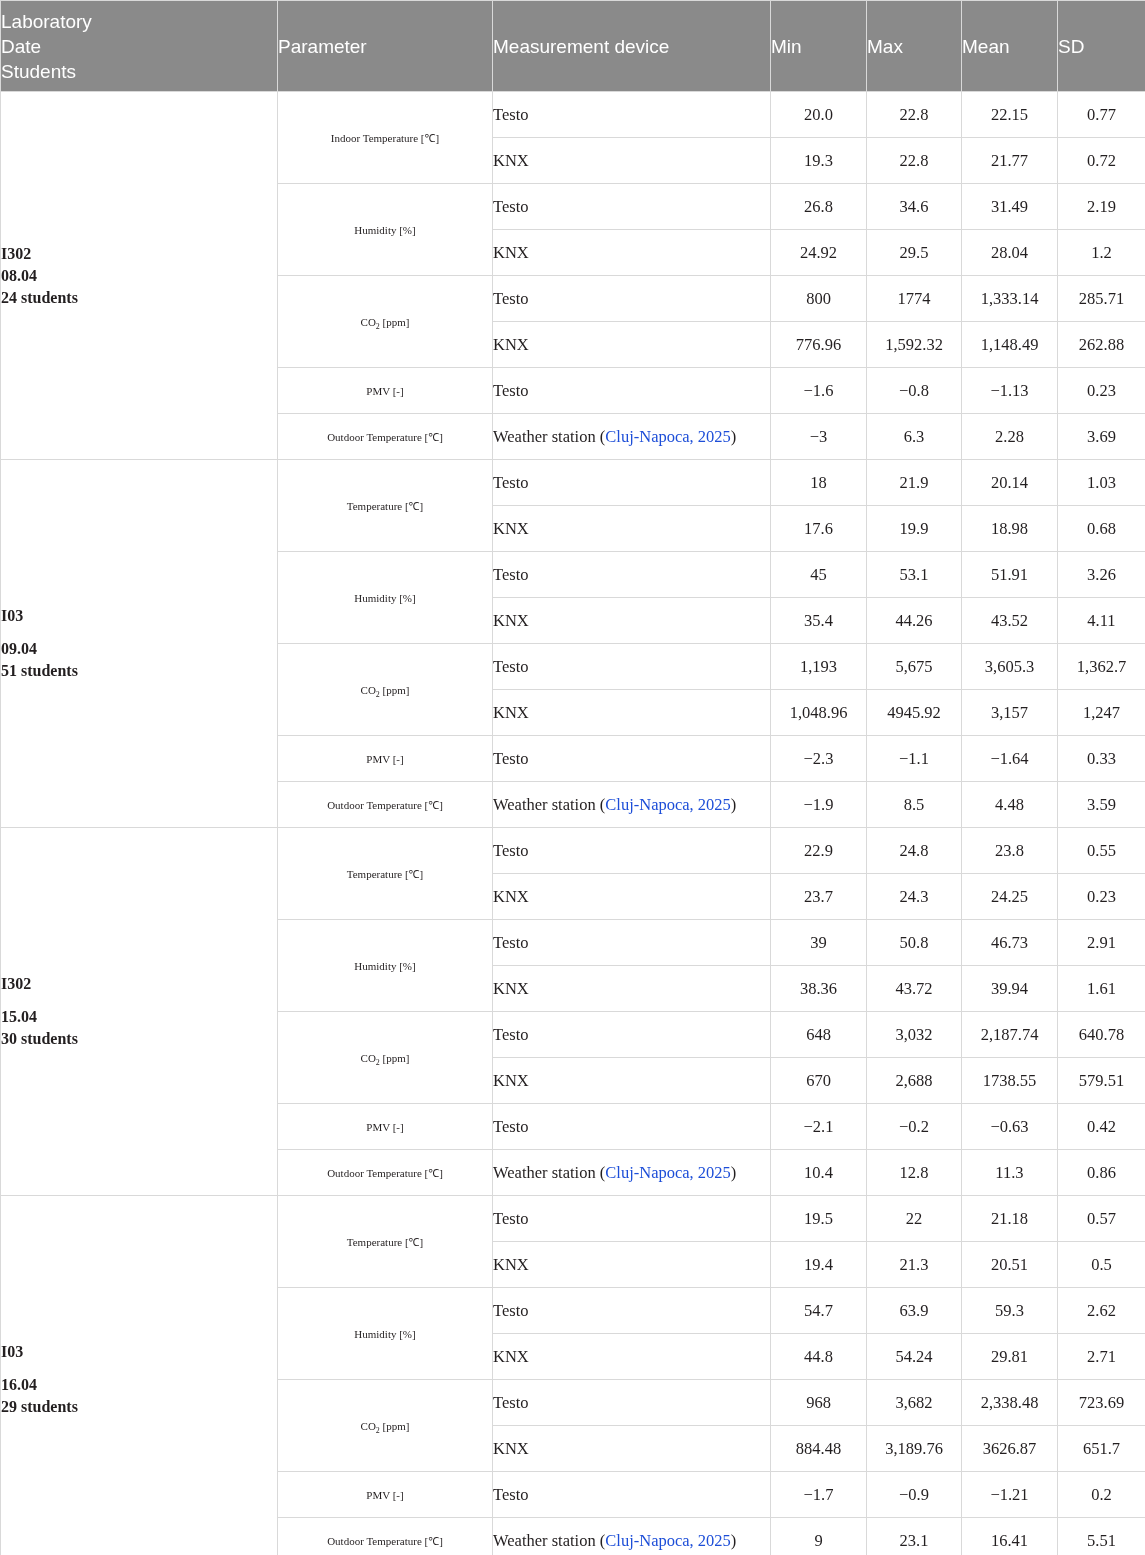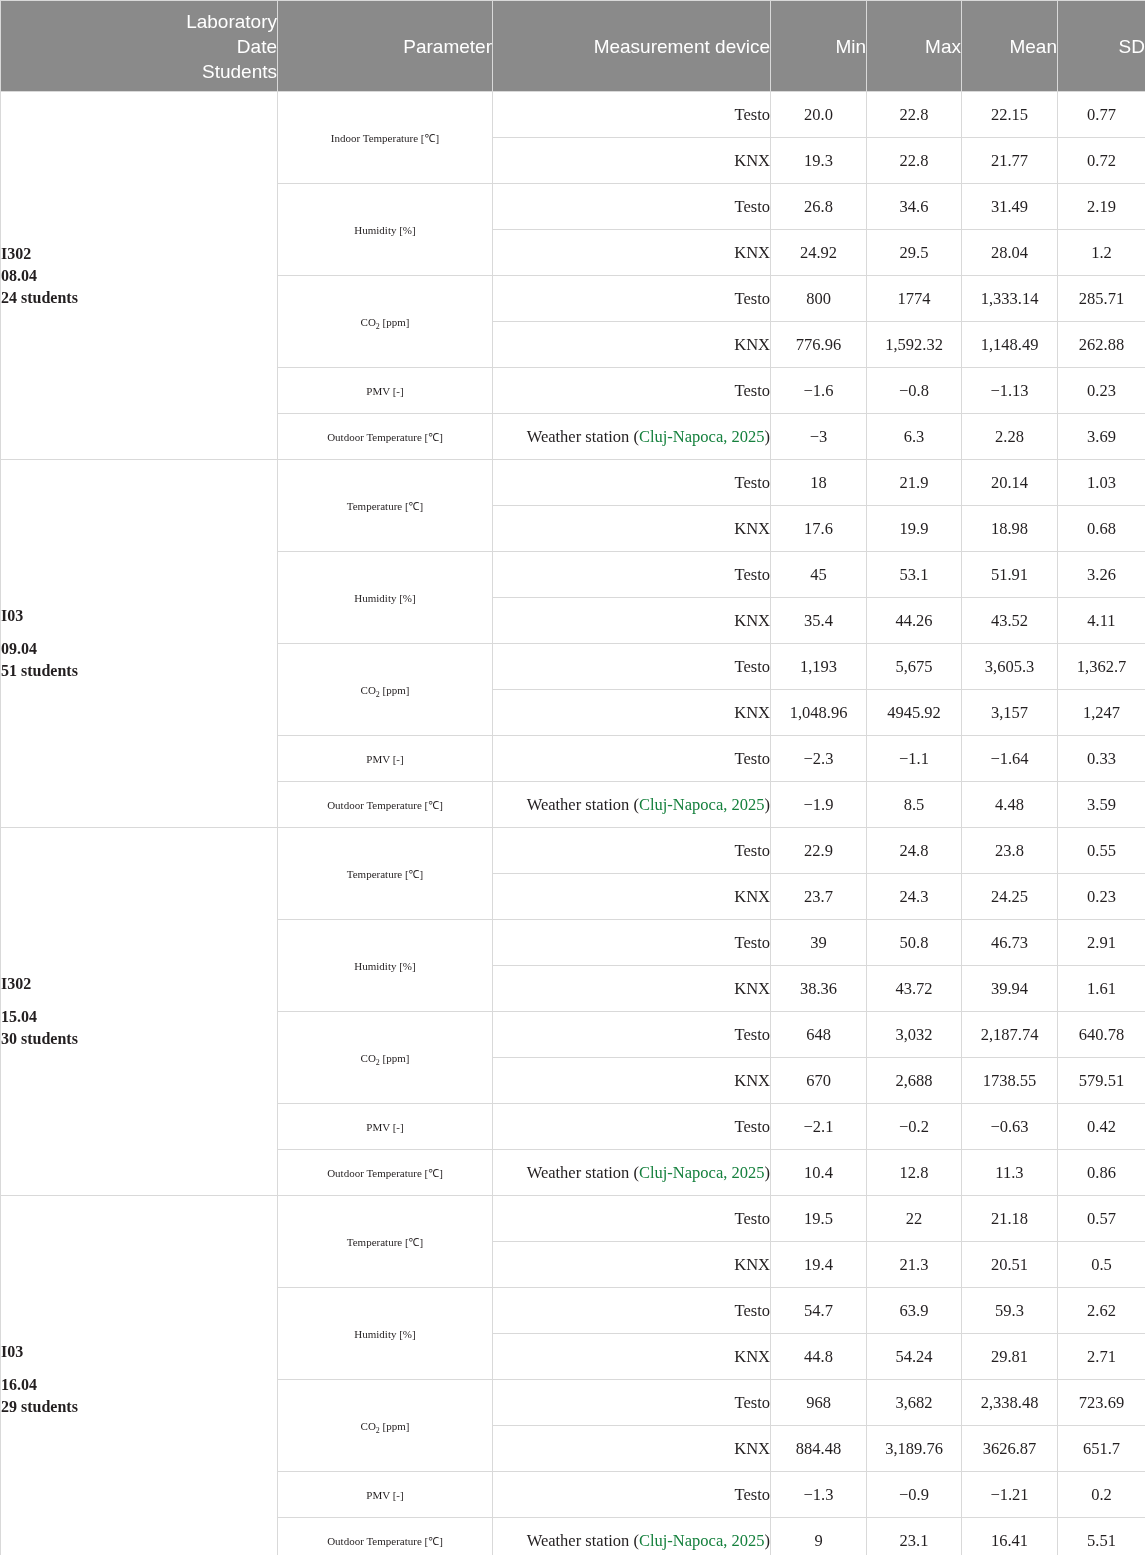--- a/index.html
+++ b/index.html
@@ -22,21 +22,21 @@
     border: 1px solid #d9d9d9;
     padding: 0;
   }
   thead th {
     background: #8a8a8a;
     color: #ffffff;
     font-family: "Liberation Sans", sans-serif;
     font-weight: 400;
     font-size: 19px;
     line-height: 25px;
-    text-align: right;
+    text-align: left;
     height: 91px;
     vertical-align: middle;
     border: 1px solid #8a8a8a;
     padding: 4px 6px;
     margin-left: 36px;
   }
   thead th.hdr-lab { width: 277px; }
   thead th.hdr-param { width: 215px; }
   thead th.hdr-device { width: 278px; }
   thead th.hdr-min { width: 96px; }
@@ -60,25 +60,25 @@
     font-weight: bold;
   }
   td.param-cell {
     font-size: 11px;
     text-align: center;
     vertical-align: middle;
     padding: 8px 6px;
   }
   td.device-cell {
     font-size: 16.5px;
-    text-align: right;
+    text-align: left;
     vertical-align: middle;
     padding: 8px 6px;
   }
-  .cite { color: #15803d; }
+  .cite { color: #1d4ed8; }
   sub { font-size: 0.72em; vertical-align: baseline; position: relative; top: 3px; }
   .lab-line { display: block; }
   .lab-gap { display: block; height: 11px; }
 </style>
 </head>
 <body>
 
 <table class="data-table">
   <thead>
     <tr>
@@ -343,21 +343,21 @@
       <tr>
         <td class="device-cell">KNX</td>
         <td class="cell">884.48</td>
         <td class="cell">3,189.76</td>
         <td class="cell">3626.87</td>
         <td class="cell">651.7</td>
       </tr>
       <tr>
         <td class="param-cell">PMV [-]</td>
         <td class="device-cell">Testo</td>
-        <td class="cell">−1.3</td>
+        <td class="cell">−1.7</td>
         <td class="cell">−0.9</td>
         <td class="cell">−1.21</td>
         <td class="cell">0.2</td>
       </tr>
       <tr>
         <td class="param-cell">Outdoor Temperature [℃]</td>
         <td class="device-cell">Weather station (<span class="cite">Cluj-Napoca, 2025</span>)</td>
         <td class="cell">9</td>
         <td class="cell">23.1</td>
         <td class="cell">16.41</td>

